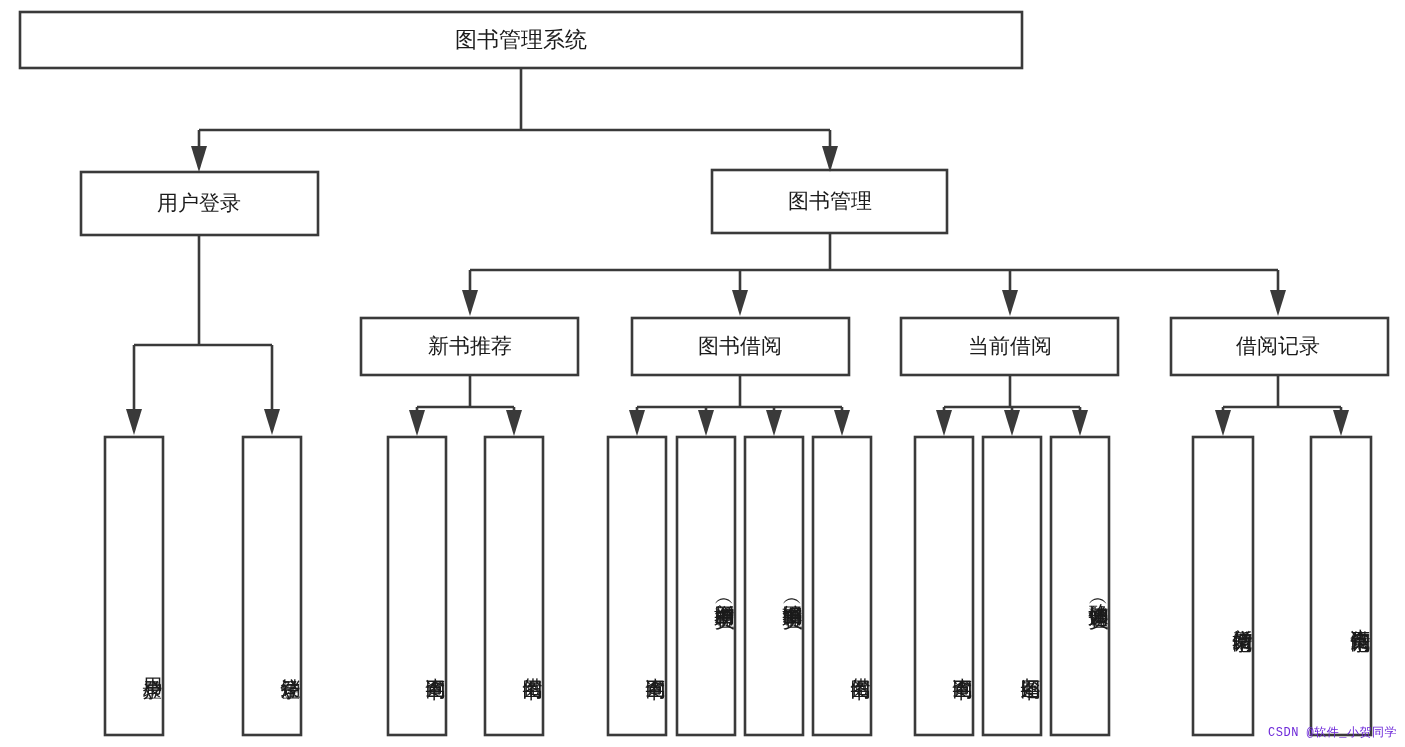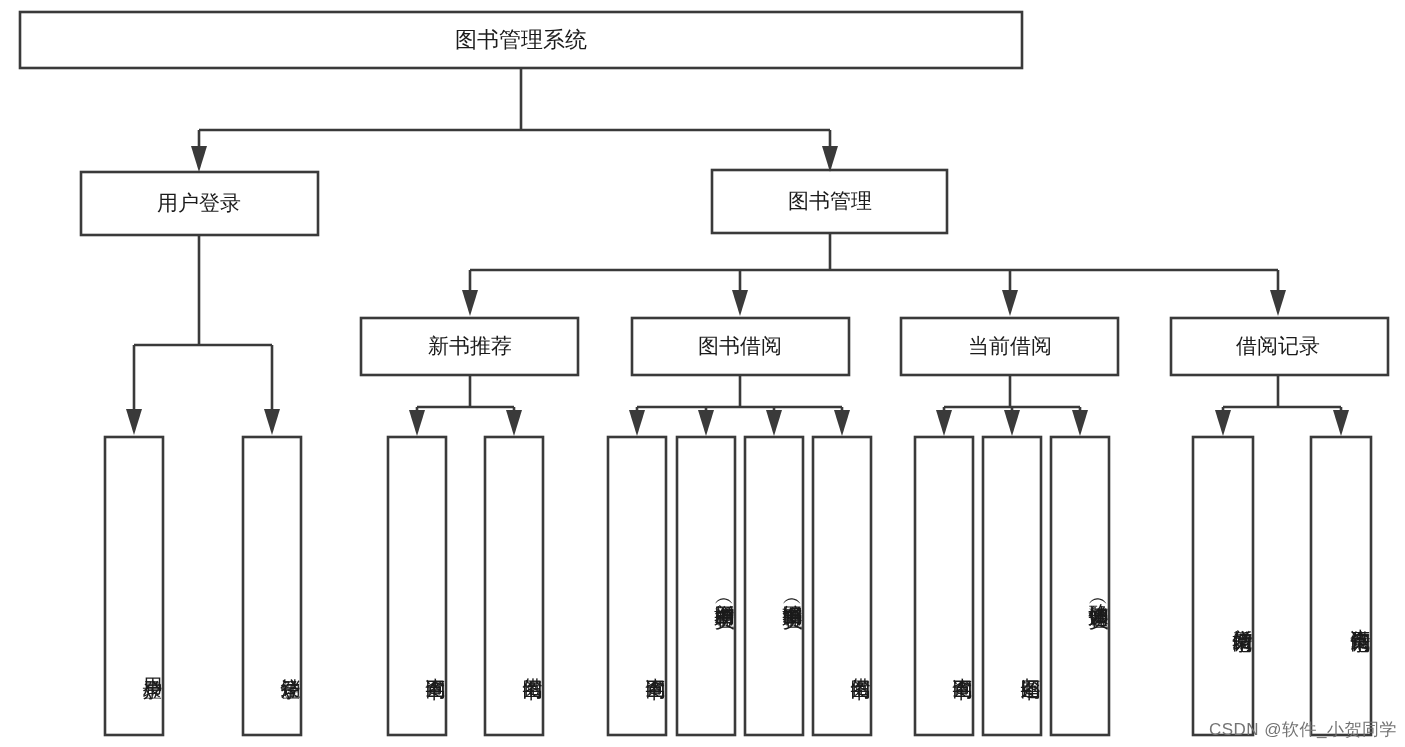--- a/index.html
+++ b/index.html
@@ -65,23 +65,23 @@
     text-align: center;
     display: flex;
     align-items: flex-start;
     justify-content: center;
     pointer-events: none;
   }
   .watermark {
     position: absolute;
     right: 8px;
     bottom: 6px;
-    font-family: Liberation Sans, sans-serif;
-    font-size: 17px;
-    color: #737373;
+    font-family: Liberation Mono, monospace;
+    font-size: 12px;
+    color: #6d28d9;
     letter-spacing: 0.5px;
     white-space: nowrap;
   }
 </style>
 </head>
 <body>
 
 <div id="diagram-root">
 
   <svg id="tree-svg" viewBox="0 0 1405 747">

